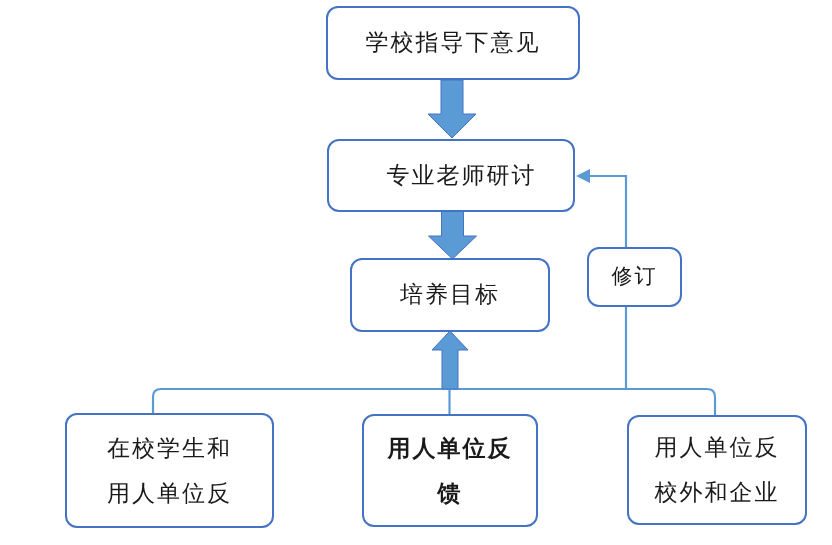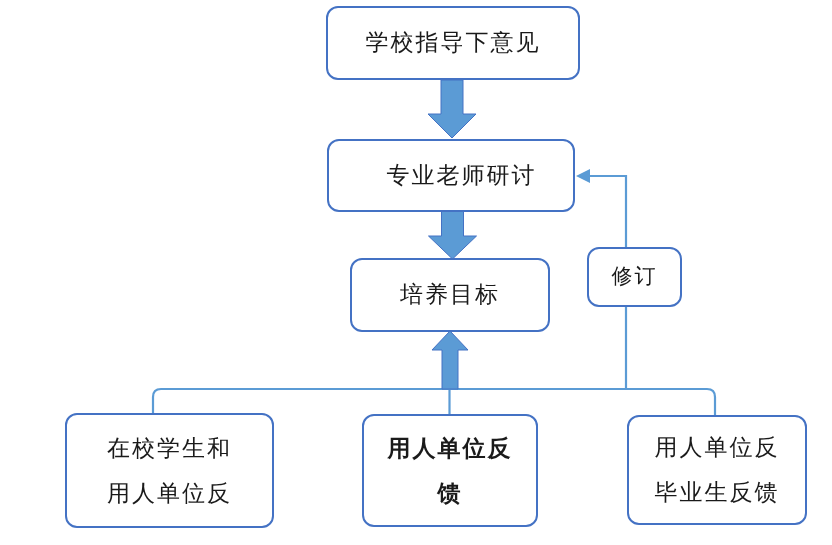--- a/index.html
+++ b/index.html
@@ -92,16 +92,16 @@
     <span class="line">用人单位反</span>
   </div>
 
   <div class="node two-line" id="node-employer">
     <span class="line">用人单位反</span>
     <span class="line">馈</span>
   </div>
 
   <div class="node two-line" id="node-experts">
     <span class="line">用人单位反</span>
-    <span class="line">毕业生反馈</span>
+    <span class="line">校外和企业</span>
   </div>
 
 </div>
 
 </body></html>

